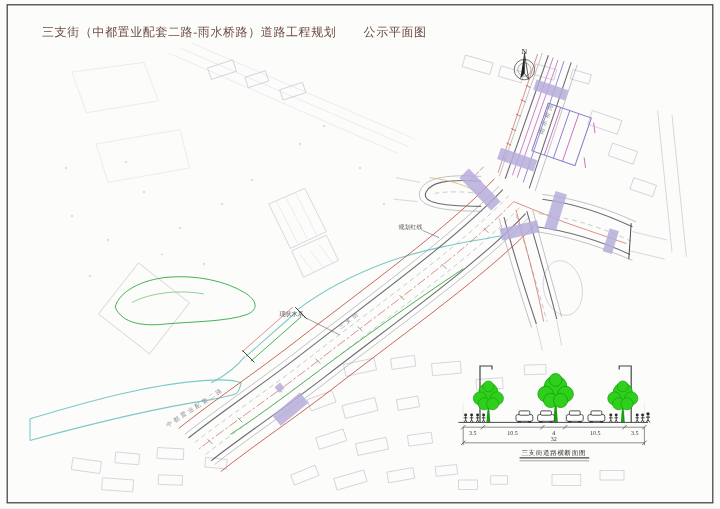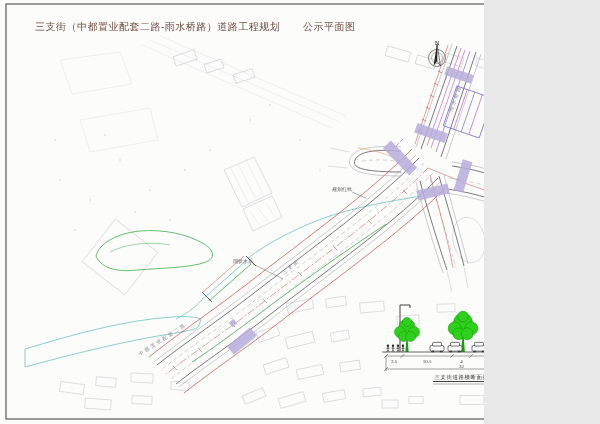--- a/index.html
+++ b/index.html
@@ -1,16 +1,16 @@
 <!DOCTYPE html>
 <html style="--title: #6d4a41; --frame: #3a3a3a; --faint: #c9cad2; --faint2: #dfe0e6; --edge: #6b6b74; --red: #c4493f; --cw: #b6addb; --magenta: #c36cc1; --purple: #8476c6; --water: #7cc9c6; --green: #3fae4a; --tree: #2fd01c; --treedark: #17a00e; --orange: #e3a769;"><head>
 <meta charset="utf-8">
 <style>
   html,body{margin:0;padding:0;background:#e8e8e8;}
-  .page{position:relative;width:484px;height:424px;background:#fcfcfb;overflow:hidden;
+  .page{position:relative;width:600px;height:424px;background:#fcfcfb;overflow:hidden;
         font-family:"Liberation Serif", serif;text-align:center;}
   svg{position:absolute;left:0;top:0;}
   .t-title{font-size:10px;fill:var(--title);letter-spacing:.5px;}
   .t-small{font-size:5px;fill:#555;}
   .t-dim{font-size:5px;fill:#333;text-anchor:middle;}
   .t-cap{font-size:5.5px;fill:#333;text-anchor:middle;letter-spacing:.5px;}
   .t-road{font-size:5px;fill:#8c8c96;letter-spacing:2px;}
   .t-n{font-size:6.5px;fill:#222;text-anchor:middle;}
   .ln-faint{stroke:var(--faint);stroke-width:.6;fill:none;}
   .ln-faint2{stroke:var(--faint2);stroke-width:.5;fill:none;}

